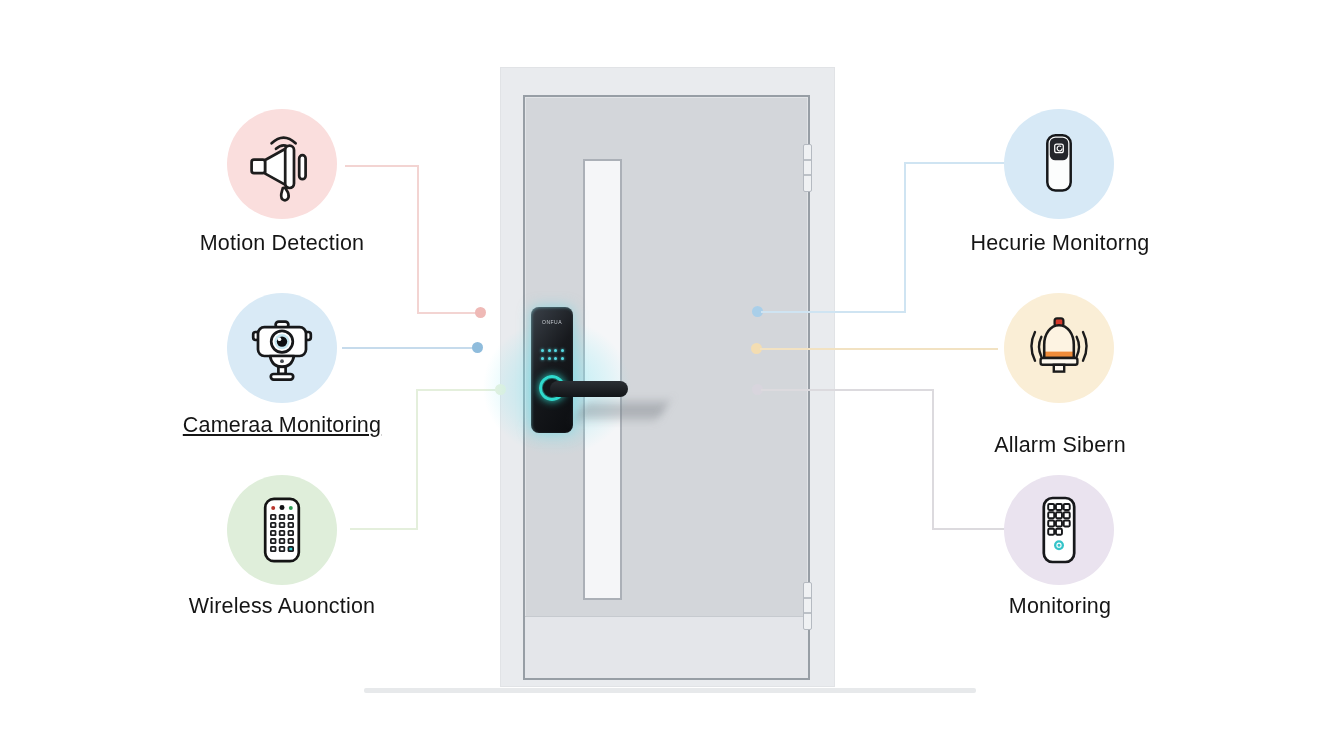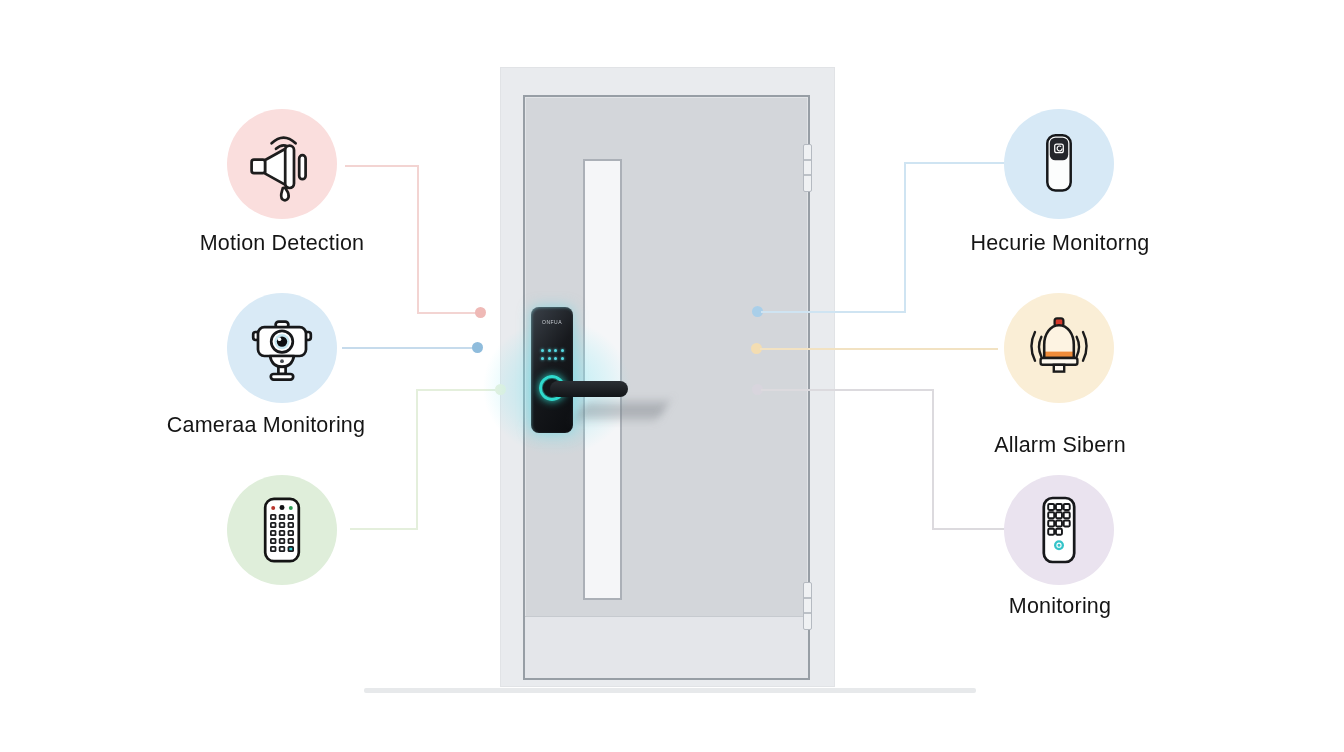--- a/index.html
+++ b/index.html
@@ -164,21 +164,21 @@
       </g>
       <circle cx="50" cy="42" r="9.5" fill="#c5e6f0"></circle>
       <circle cx="50" cy="42" r="6.5" fill="#0e0f12"></circle>
       <circle cx="46.8" cy="39" r="2.3" fill="#fff"></circle>
       <path d="M35 60 Q37.5 73.5 50 73.5 Q62.5 73.5 65 60 Z" fill="#fff" stroke="#17181a" stroke-width="3.4" stroke-linejoin="round"></path>
       <circle cx="50" cy="66.5" r="2.4" fill="#454a50"></circle>
       <rect x="45.5" y="73.5" width="9" height="9" fill="#fff" stroke="#17181a" stroke-width="3.4"></rect>
       <rect x="36" y="82.5" width="28" height="7" rx="3.5" fill="#fff" stroke="#17181a" stroke-width="3.4"></rect>
     </svg>
   </div>
-  <div class="feature-label" style="left:116px;top:413px;">Cameraa Monitoring</div>
+  <div class="feature-label" style="left:132px;top:413px;text-decoration:underline;">Cameraa Monitoring</div>
 
   <div class="feature-circle" style="left: 227px; top: 475px; background: rgb(223, 238, 218);">
     <svg width="80" height="80" viewBox="0 0 100 100">
       <rect x="29" y="11" width="42" height="78" rx="11" fill="#fff" stroke="#141414" stroke-width="3.4"></rect>
       <circle cx="39" cy="22.5" r="2.5" fill="#b8352c"></circle>
       <circle cx="50" cy="22" r="3.1" fill="#101114"></circle>
       <circle cx="61" cy="22.5" r="2.5" fill="#2f9e57"></circle>
       <g fill="#1b1c1f">
         <rect x="35" y="30" width="8" height="7.5" rx="2"></rect>
           <rect x="46" y="30" width="8" height="7.5" rx="2"></rect>
@@ -208,20 +208,21 @@
           <rect x="59.2" y="52.2" width="3.6" height="3.1"></rect>
         <rect x="37.2" y="62.2" width="3.6" height="3.1"></rect>
           <rect x="48.2" y="62.2" width="3.6" height="3.1"></rect>
           <rect x="59.2" y="62.2" width="3.6" height="3.1"></rect>
         <rect x="37.2" y="72.2" width="3.6" height="3.1"></rect>
           <rect x="48.2" y="72.2" width="3.6" height="3.1"></rect>
       </g>
       <rect x="59.2" y="72.2" width="3.6" height="3.1" fill="#3ad2d4"></rect>
     </svg>
   </div>
+  <div class="feature-label" style="left:132px;top:594px;">Wireless Auonction</div>
 
   <div class="feature-circle" style="left: 1004px; top: 109px; background: rgb(215, 233, 246);">
     <svg width="78" height="78" viewBox="0 0 100 100">
       <rect x="35" y="13" width="30" height="71" rx="10.5" fill="#fcfdfd" stroke="#16181b" stroke-width="3.2"></rect>
       <rect x="38.2" y="16.2" width="23.6" height="29" rx="7" fill="#24262b"></rect>
       <rect x="44.5" y="24.5" width="11" height="11" rx="2.5" fill="none" stroke="#fff" stroke-width="1.6"></rect>
       <path d="M52.8 27.6 a3.2 3.2 0 1 0 1.2 2.6" fill="none" stroke="#fff" stroke-width="1.5"></path>
     </svg>
   </div>
   <div class="feature-label" style="left:910px;top:231px;text-align:center;">Hecurie Monitorng</div>

